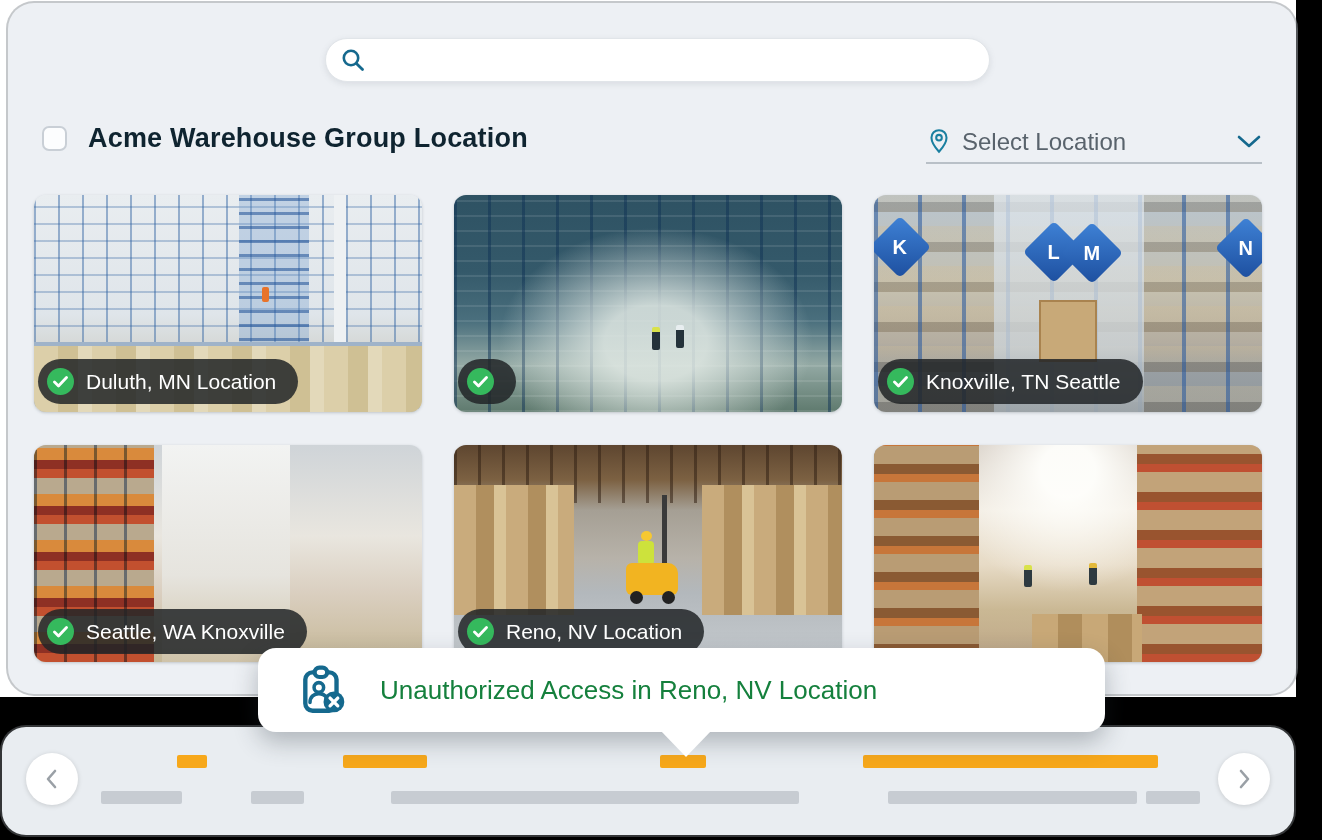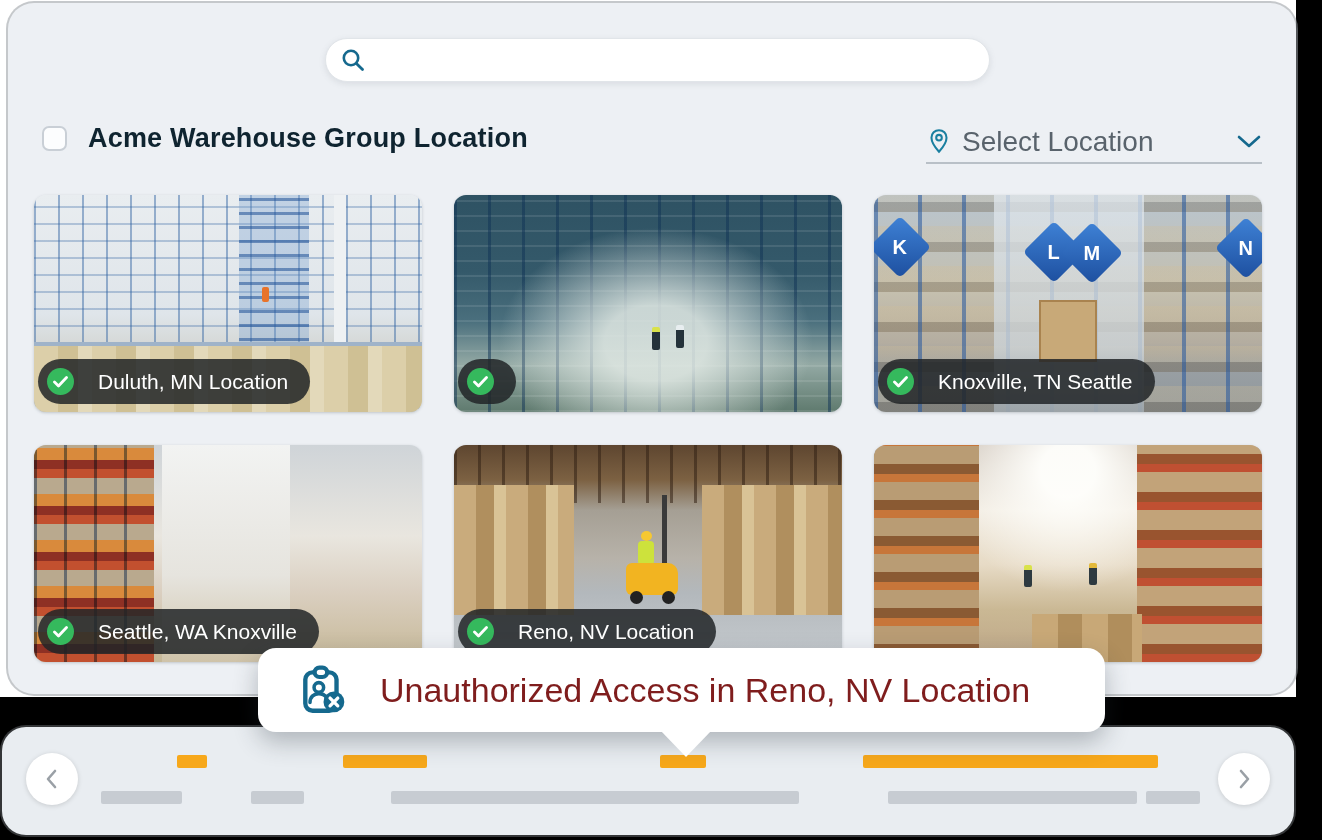--- a/index.html
+++ b/index.html
@@ -22,27 +22,27 @@
               background:transparent;font:18px "Liberation Sans",sans-serif;color:#333;}
   .search-icon{left:14px;top:8px;}
 
   
   .checkbox{left:42px;top:126px;width:25px;height:25px;background:#fcfdfe;border:2px solid #c9cfd6;
             border-radius:7px;box-sizing:border-box;z-index:2;}
   .page-title{left:88px;top:123px;font-size:27px;font-weight:700;color:#0f2430;letter-spacing:.2px;z-index:2;}
 
   .loc-select{left:926px;top:122px;width:336px;height:40px;display:flex;align-items:center;gap:10px;
               border-bottom:2px solid #b9c0c7;z-index:2;cursor:pointer;}
-  .loc-select .loc-label{font-size:28px;color:#59636c;flex:1;}
+  .loc-select .loc-label{font-size:24px;color:#59636c;flex:1;}
 
   
   .card{width:388px;height:217px;border-radius:12px;overflow:hidden;z-index:2;
         box-shadow:0 1px 3px rgba(60,70,80,.25);}
   .photo{position:absolute;inset:0;}
-  .pill{position:absolute;left:4px;bottom:8px;height:45px;display:inline-flex;align-items:center;gap:24px;
+  .pill{position:absolute;left:4px;bottom:8px;height:45px;display:inline-flex;align-items:center;gap:12px;
         padding:0 22px 0 9px;background:rgba(33,36,39,.85);border-radius:24px;}
   .pill .txt{color:#fff;font-size:21px;white-space:nowrap;}
   .check-badge{width:27px;height:27px;border-radius:50%;background:#35b95d;display:flex;
                align-items:center;justify-content:center;flex:0 0 auto;}
 
   
   .ph-duluth{background:
       repeating-linear-gradient(90deg, rgba(45,96,160,.45) 0 2px, transparent 2px 24px),
       repeating-linear-gradient(0deg, rgba(45,96,160,.30) 0 2px, transparent 2px 17px),
       linear-gradient(180deg,#e9edf0 0%,#dfe5ea 55%,#d3d5d2 72%,#d8d1bd 100%);}
@@ -111,21 +111,21 @@
       background:repeating-linear-gradient(0deg,#c05032 0 8px,#99542f 8px 18px,#c2a379 18px 38px),
                  repeating-linear-gradient(90deg, rgba(60,45,30,.4) 0 3px, transparent 3px 30px);}
   .ph-denver .boxes{position:absolute;right:120px;bottom:0;width:110px;height:48px;
       background:repeating-linear-gradient(90deg,#c8a877 0 26px,#b08e5c 26px 50px);}
   .ph-denver .w1{position:absolute;left:150px;top:120px;width:8px;height:17px;background:#2e3a40;border-top:5px solid #d9e24a;border-radius:2px;}
   .ph-denver .w2{position:absolute;left:215px;top:118px;width:8px;height:17px;background:#2e3a40;border-top:5px solid #e3b93a;border-radius:2px;}
 
   
   .alert-popup{left:258px;top:648px;width:847px;height:84px;background:#fff;border-radius:18px;
       box-shadow:0 10px 24px rgba(40,50,60,.30);z-index:6;display:flex;align-items:center;}
-  .alert-popup .msg{font-size:34px;color:#7f1d1d;margin-left:32px;}
+  .alert-popup .msg{font-size:26px;color:#15803d;margin-left:32px;}
   .alert-popup .aicon{margin-left:40px;flex:0 0 auto;}
   .alert-caret{left:660px;top:730px;width:0;height:0;border-left:26px solid transparent;
       border-right:26px solid transparent;border-top:27px solid #fff;z-index:6;}
 
   
   .timeline{left:2px;top:727px;width:1292px;height:108px;background:#e9edf1;border-radius:24px;
       box-shadow:0 0 0 2px rgba(150,155,160,.35);z-index:2;}
   .navbtn{position:absolute;top:26px;width:52px;height:52px;border-radius:50%;background:#fff;
       box-shadow:0 1px 5px rgba(0,0,0,.15);display:flex;align-items:center;justify-content:center;cursor:pointer;}
   .navbtn.prev{left:24px;} .navbtn.next{left:1216px;}

